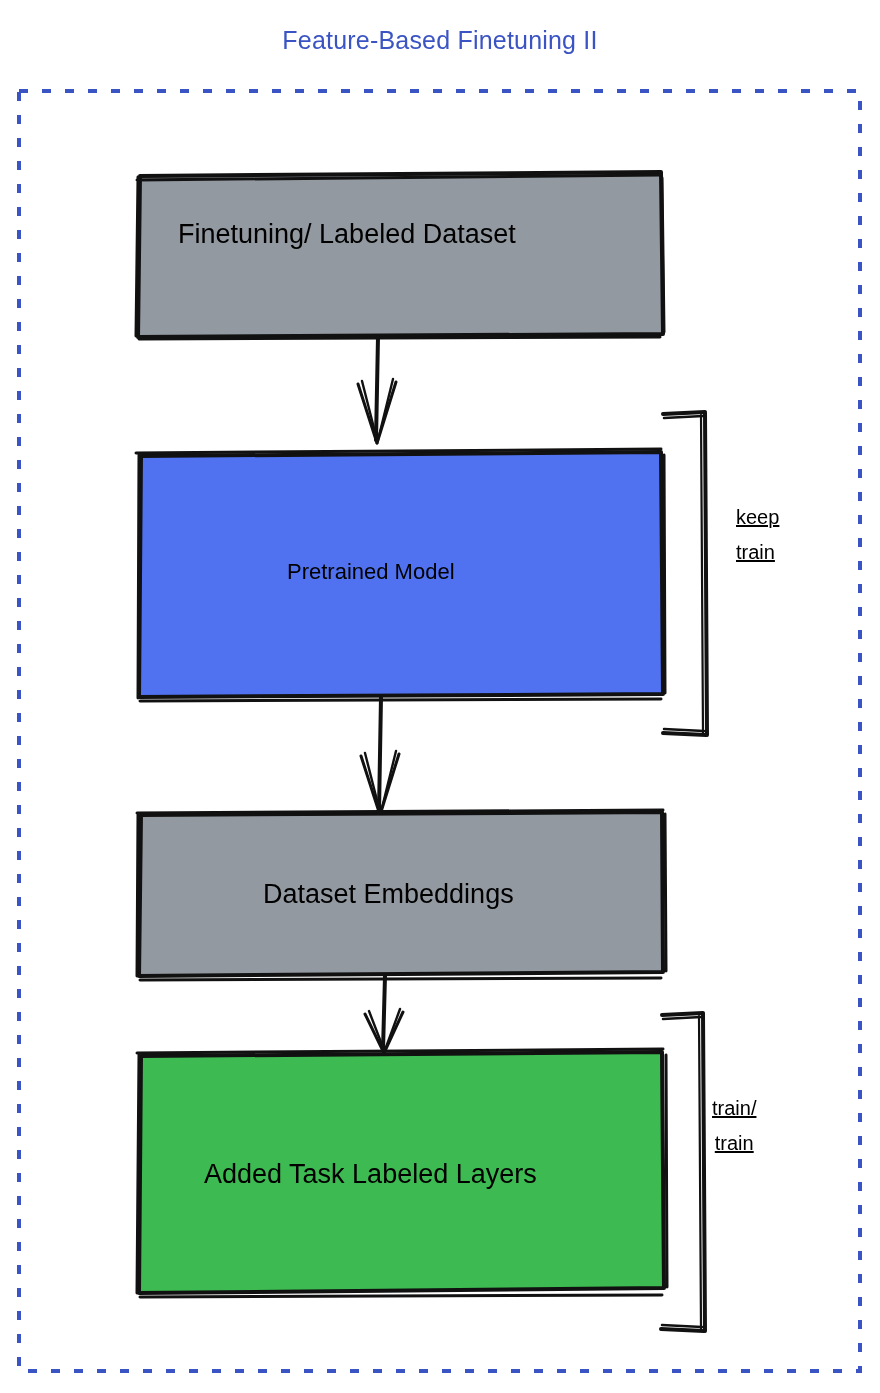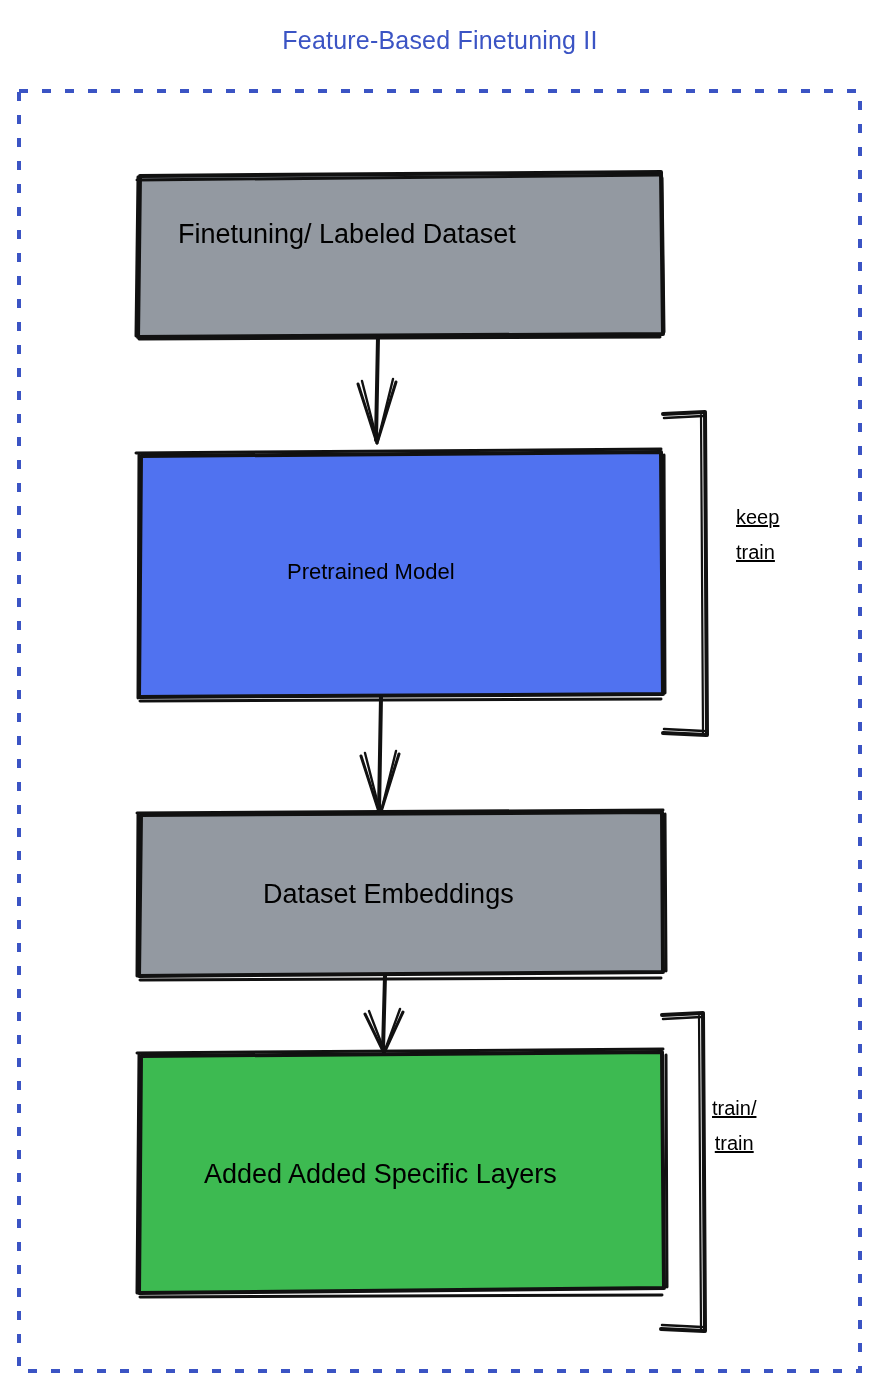--- a/index.html
+++ b/index.html
@@ -157,21 +157,21 @@
     </g>
 
   </svg>
 
   <div class="node-label" id="label-dataset">Finetuning/ Labeled Dataset</div>
 
   <div class="node-label" id="label-pretrained">Pretrained Model</div>
 
   <div class="node-label" id="label-embeddings">Dataset Embeddings</div>
 
-  <div class="node-label" id="label-added">Added Added Specific Layers</div>
+  <div class="node-label" id="label-added">Added Task Labeled Layers</div>
 
   <div class="bracket-label" id="label-keep-frozen">
     <div>keep</div>
     <div>train</div>
   </div>
 
   <div class="bracket-label" id="label-train-update">
     <div>train/</div>
     <div>train</div>
   </div>

